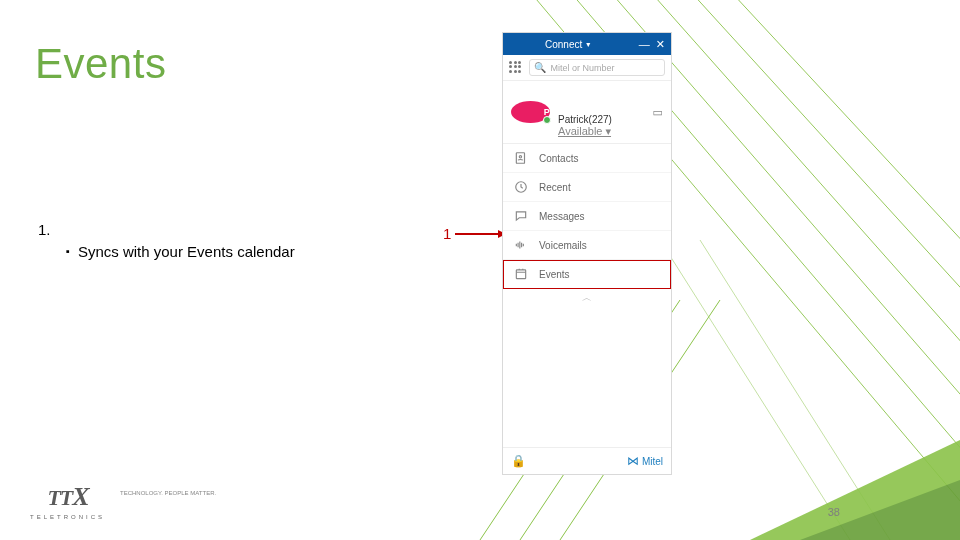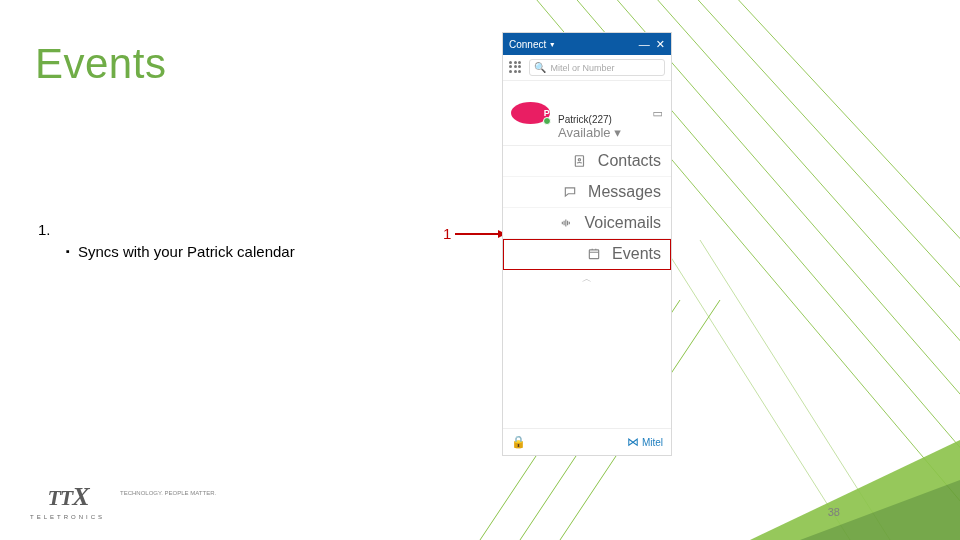--- a/index.html
+++ b/index.html
@@ -24,38 +24,38 @@
 
   
   .callout { position: absolute; left: 443px; top: 225px; display: flex; align-items: center; }
   .callout .num { color: #c00000; font-size: 15px; font-weight: 400; }
   .callout .arrow { width: 50px; height: 2px; background: #c00000; margin-left: 4px; position: relative; }
   .callout .arrow::after { content: ""; position: absolute; right: -1px; top: -3px; border-left: 8px solid #c00000; border-top: 4px solid transparent; border-bottom: 4px solid transparent; }
 
   
   .panel { position: absolute; left: 502px; top: 32px; width: 170px; background: #fff; border: 1px solid #d9d9d9; font-size: 10px; color: #555; }
   .panel-titlebar { height: 22px; background: #0b5aa5; color: #fff; display: flex; align-items: center; padding: 0 6px; justify-content: space-between; }
-  .panel-titlebar .left { display: flex; align-items: center; gap: 4px; }
+  .panel-titlebar .left { display: flex; align-items: center; gap: 4px; margin-left: 36px; }
   .panel-titlebar .left .chev { font-size: 8px; }
   .panel-titlebar .controls { display: flex; gap: 6px; align-items: center; font-size: 11px; }
   .panel-search { display: flex; align-items: center; gap: 6px; height: 26px; padding: 0 6px; border-bottom: 1px solid #eee; }
   .dialpad-icon { width: 14px; height: 14px; display: grid; grid-template-columns: repeat(3, 3px); grid-template-rows: repeat(3, 3px); gap: 1.5px; }
   .dialpad-icon span { background: #777; border-radius: 50%; }
   .search-field { flex: 1; display: flex; align-items: center; gap: 4px; border: 1px solid #ddd; border-radius: 3px; height: 17px; padding: 0 4px; color: #aaa; font-size: 9px; }
   .search-field .mag { font-size: 10px; color: #999; }
 
   .profile-row { display: flex; align-items: center; gap: 8px; padding: 5px 8px; border-bottom: 1px solid #eee; }
   .avatar { width: 22px; height: 22px; border-radius: 50%; background: #e91e63; color: #fff; display: flex; align-items: center; justify-content: center; font-size: 9px; font-weight: bold; position: relative; padding-left: 39px; }
   .avatar .status-dot { position: absolute; bottom: -1px; right: -1px; width: 8px; height: 8px; background: #4caf50; border: 1.5px solid #fff; border-radius: 50%; }
   .profile-text .name { color: #333; font-size: 10px; margin-top: 28px; }
-  .profile-text .status { color: #888; font-size: 13px; }
+  .profile-text .status { color: #888; font-size: 11px; text-decoration: underline; }
   .profile-row .end-icon { margin-left: auto; color: #888; font-size: 11px; }
 
   .nav { }
-  .nav-item { display: flex; align-items: center; gap: 10px; padding: 6px 10px; font-size: 16px; color: #666; border-bottom: 1px solid #f4f4f4; justify-content: flex-end; }
+  .nav-item { display: flex; align-items: center; gap: 10px; padding: 6px 10px; font-size: 10px; color: #666; border-bottom: 1px solid #f4f4f4; }
   .nav-item:last-child { border-bottom: none; }
   .nav-icon { width: 16px; height: 16px; display: flex; align-items: center; justify-content: center; color: #888; }
   .nav-item.highlight { outline: 1px solid #c00000; outline-offset: -1px; }
 
   .nav-chevron { text-align: center; padding: 2px 0; color: #aaa; font-size: 10px; }
 
   .panel-footer { display: flex; align-items: center; justify-content: space-between; padding: 6px 8px; border-top: 1px solid #eee; margin-top: 140px; }
   .lock-icon { color: #777; font-size: 12px; }
   .brand { color: #1f7fbf; font-size: 10px; font-weight: 500; display: flex; align-items: center; gap: 3px; }
   .brand .logo { font-size: 12px; }
@@ -103,21 +103,21 @@
   </div>
 
   <h1 class="title">Events</h1>
 
   <div class="body-content">
     <div class="ol-item">
       <span class="ol-num">1.</span>
     </div>
     <div class="sub">
       <span class="bullet">▪</span>
-      <span>Syncs with your Patrick calendar</span>
+      <span>Syncs with your Events calendar</span>
     </div>
   </div>
 
   <div class="callout">
     <span class="num">1</span>
     <span class="arrow"></span>
   </div>
 
   <div class="panel">
     <div class="panel-titlebar">
@@ -164,20 +164,29 @@
     <div class="nav">
       <div class="nav-item">
         <span class="nav-icon">
           <svg width="14" height="14" viewBox="0 0 24 24" fill="none" stroke="#888" stroke-width="2">
               <rect x="4" y="3" width="14" height="18" rx="1"></rect>
               <circle cx="11" cy="10" r="2"></circle>
               <path d="M7 16c1-2 7-2 8 0"></path>
             </svg>
         </span>
         <span>Contacts</span>
+      </div>
+      <div class="nav-item">
+        <span class="nav-icon">
+          <svg width="14" height="14" viewBox="0 0 24 24" fill="none" stroke="#888" stroke-width="2">
+              <circle cx="12" cy="12" r="9"></circle>
+              <path d="M12 7v5l3 2"></path>
+            </svg>
+        </span>
+        <span>Recent</span>
       </div>
       <div class="nav-item">
         <span class="nav-icon">
           <svg width="14" height="14" viewBox="0 0 24 24" fill="none" stroke="#888" stroke-width="2">
               <path d="M4 5h16v10H9l-5 4V5z"></path>
             </svg>
         </span>
         <span>Messages</span>
       </div>
       <div class="nav-item">

